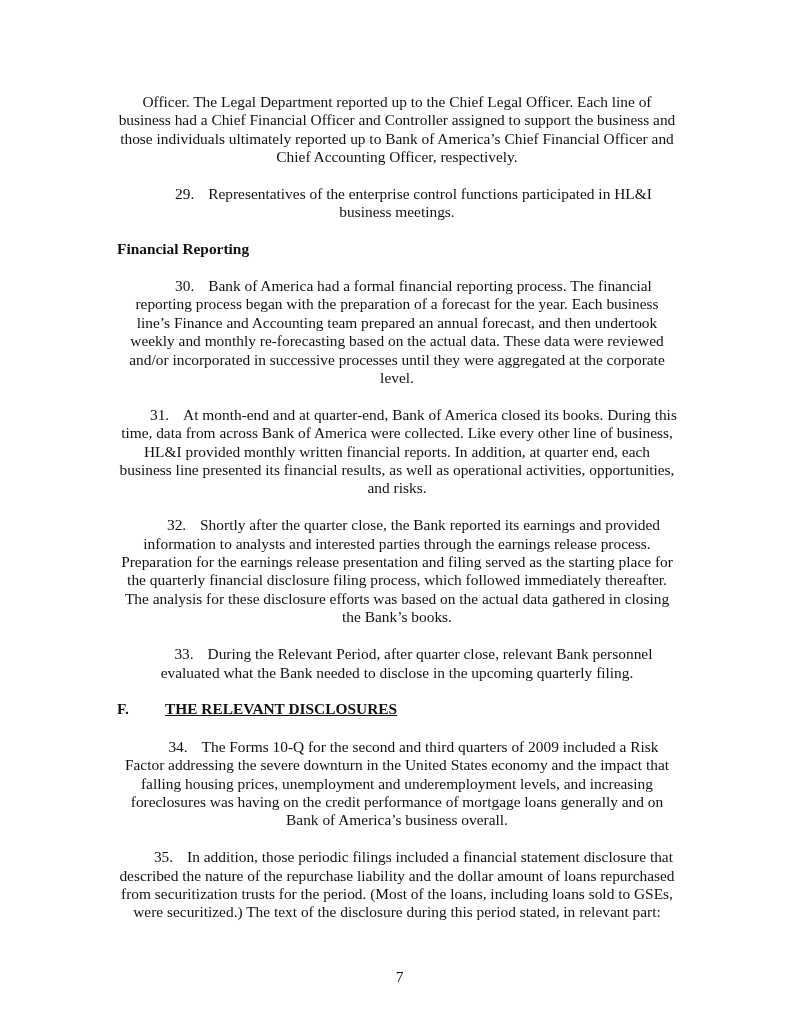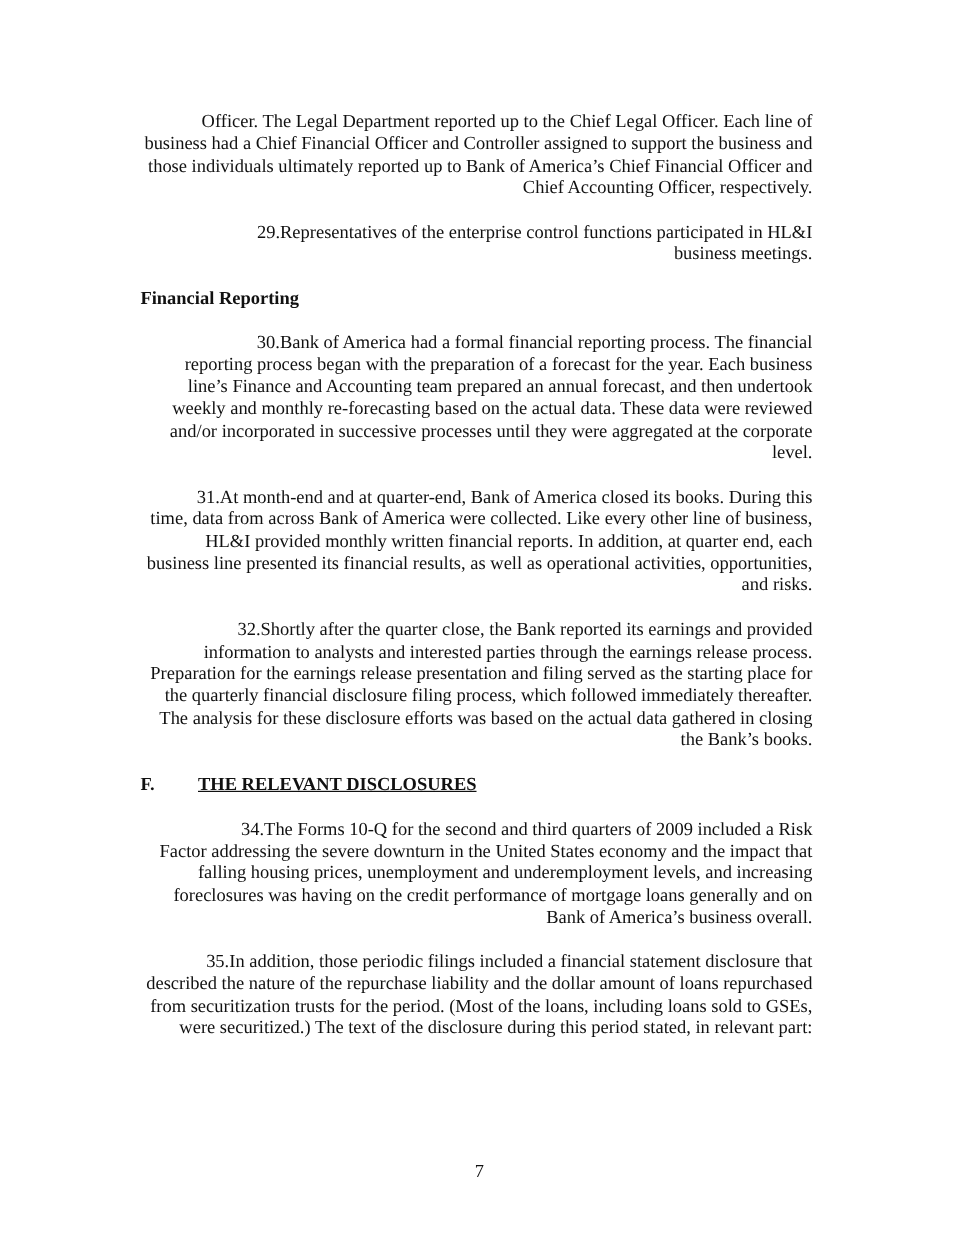--- a/index.html
+++ b/index.html
@@ -18,21 +18,21 @@
     .page {
       position: absolute;
       left: 117px;
       top: 93px;
       width: 560px;
       font-size: 15.4px;
       line-height: 18.4px;
     }
     p {
       margin: 0 0 18.4px 0;
-      text-align: right;
+      text-align: center;
     }
     .para-num {
       display: inline-block;
       margin-left: 19px;
       width: 47px;
     }
     .section-heading {
       text-align: left;
       font-weight: bold;
       margin: 0 0 18.4px 0;
@@ -81,20 +81,23 @@
   </p>
 
   <p>
     <span class="para-num">31.</span><span>At month-end and at quarter-end, Bank of America closed its books.  During this time, data from across Bank of America were collected.  Like every other line of business, HL&amp;I provided monthly written financial reports.  In addition, at quarter end, each business line presented its financial results, as well as operational activities, opportunities, and risks.</span>
   </p>
 
   <p>
     <span class="para-num">32.</span><span>Shortly after the quarter close, the Bank reported its earnings and provided information to analysts and interested parties through the earnings release process.  Preparation for the earnings release presentation and filing served as the starting place for the quarterly financial disclosure filing process, which followed immediately thereafter.  The analysis for these disclosure efforts was based on the actual data gathered in closing the Bank’s books.</span>
   </p>
 
+  <p>
+    <span class="para-num">33.</span><span>During the Relevant Period, after quarter close, relevant Bank personnel evaluated what the Bank needed to disclose in the upcoming quarterly filing.</span>
+  </p>
 
   <div class="part-heading">
     <span class="part-letter">F.</span><span class="part-title">THE RELEVANT DISCLOSURES</span>
   </div>
 
   <p>
     <span class="para-num">34.</span><span>The Forms 10-Q for the second and third quarters of 2009 included a Risk Factor addressing the severe downturn in the United States economy and the impact that falling housing prices, unemployment and underemployment levels, and increasing foreclosures was having on the credit performance of mortgage loans generally and on Bank of America’s business overall.</span>
   </p>
 
   <p>

